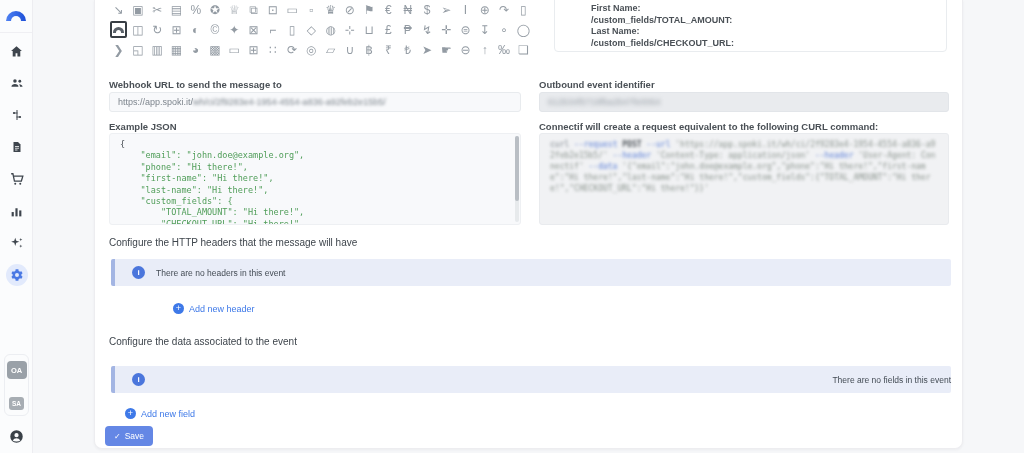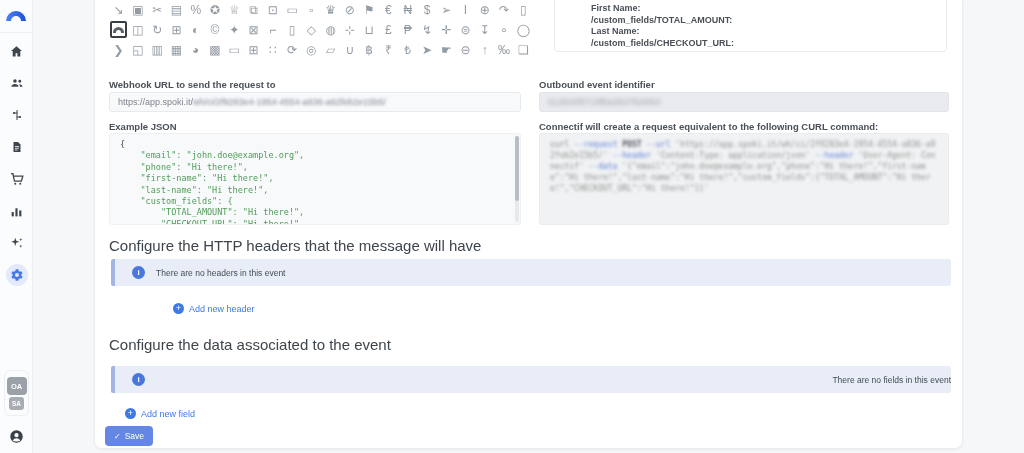--- a/index.html
+++ b/index.html
@@ -12,21 +12,21 @@
     color:#3f464d;
   }
   
   .sidebar{position:absolute;left:0;top:0;width:33px;height:453px;background:#fbfcfd;border-right:1px solid #ededf1;}
   .logo-wrap{height:33px;border-bottom:1px solid #efeff3;display:flex;align-items:center;justify-content:center;}
   .arc{width:20px;height:10px;border-radius:10px 10px 0 0;background:linear-gradient(90deg,#4f82f2,#1d4fd8);position:relative;}
   .arc::after{content:"";position:absolute;left:5px;bottom:0;width:10px;height:5px;border-radius:5px 5px 0 0;background:#fbfcfd;}
   .side-nav{position:absolute;top:40px;left:0;width:33px;display:flex;flex-direction:column;align-items:center;gap:10px;}
   .side-item{width:22px;height:22px;display:flex;align-items:center;justify-content:center;color:#3e454d;border-radius:50%;cursor:pointer;}
   .side-item.active{background:#e2eafc;color:#4b79e4;}
-  .ws-box{position:absolute;left:4px;bottom:37px;width:25px;border:1px solid #eceef2;border-radius:6px;padding:6px 0 5px;display:flex;flex-direction:column;align-items:center;gap:2px;background:#fbfcfd;justify-content:center;}
+  .ws-box{position:absolute;left:4px;bottom:37px;width:25px;border:1px solid #eceef2;border-radius:6px;padding:6px 0 5px;display:flex;flex-direction:column;align-items:center;gap:18px;background:#fbfcfd;justify-content:center;}
   .badge-lg{width:20px;height:18px;border-radius:4px;background:#9aa1a8;color:#fff;font-size:7.5px;font-weight:bold;display:flex;align-items:center;justify-content:center;}
   .badge-sm{width:15px;height:13px;border-radius:3px;background:#a7adb3;color:#fff;font-size:6.5px;font-weight:bold;display:flex;align-items:center;justify-content:center;}
   .side-user{position:absolute;left:0;bottom:5px;width:33px;display:flex;justify-content:center;color:#3a4148;}
   
   .card{position:absolute;left:94px;top:0;width:869px;height:449px;background:#fff;border:1px solid #ededf0;border-top:none;border-radius:0 0 8px 8px;box-shadow:0 1px 3px rgba(30,40,60,.05);}
   
   .toolbar{position:absolute;left:14px;top:1px;width:424px;display:grid;grid-template-columns:repeat(22,1fr);row-gap:2px;}
   .tcell{height:18px;display:flex;align-items:center;justify-content:center;font-size:12px;color:#939ba3;cursor:pointer;line-height:1;}
   .tcell.sel{border:2px solid #383e44;border-radius:2px;height:17px;margin:0 1px;color:#565d66;}
   .mini-arc{width:11px;height:6px;border-radius:6px 6px 0 0;background:#5a6169;position:relative;display:block;}
@@ -43,21 +43,21 @@
   
   .code{position:absolute;border:1px solid #eef0f3;border-radius:3px;background:#f8f9fb;overflow:hidden;}
   .code pre{font-family:"DejaVu Sans Mono", monospace;font-size:8.5px;line-height:11.4px;padding:5px 10px;white-space:pre;}
   .k-p{color:#43494f;} .k-s{color:#4f9d58;}
   .scroll-track{position:absolute;right:1px;top:2px;bottom:2px;width:4px;background:#e7eaec;border-radius:2px;}
   .scroll-thumb{position:absolute;top:0;left:0;width:4px;height:76%;background:#b9bec4;border-radius:2px;cursor:grab;}
   .code.curl{background:#f1f2f4;border-color:#e9ebee;}
   .code.curl pre{font-size:8px;line-height:11px;white-space:pre-wrap;word-break:break-all;filter:blur(1.7px);}
   .t-c{color:#7b838b;} .t-f{color:#5f82d8;} .t-m{color:#4d5359;font-weight:bold;} .t-s{color:#8b948e;}
   
-  .section-title{position:absolute;font-size:15px;color:#3e454c;white-space:nowrap;}
+  .section-title{position:absolute;font-size:10px;color:#3e454c;white-space:nowrap;}
   .alert{position:absolute;left:16px;width:840px;height:27px;background:#e9edf8;border-left:4px solid #a3b5e3;border-radius:2px;display:flex;align-items:center;}
   .info-icon{width:13px;height:13px;border-radius:50%;background:#4b76dc;color:#fff;font-size:8px;font-weight:bold;display:flex;align-items:center;justify-content:center;margin-left:17px;flex:none;}
   .info-icon::after{content:"i";}
   .alert-text{font-size:8.5px;color:#444c55;margin-left:11px;}
   .add-link{position:absolute;display:flex;align-items:center;gap:5px;color:#3e79e8;font-size:9px;cursor:pointer;}
   .plus-icon{width:11px;height:11px;border-radius:50%;background:#3e79e8;color:#fff;font-size:9px;line-height:1;display:flex;align-items:center;justify-content:center;flex:none;}
   .plus-icon::after{content:"+";margin-top:-1px;}
   .save-btn{position:absolute;left:10px;top:426px;height:20px;padding:8px 9px;background:#6487e5;border:none;border-radius:4px;color:#fff;font-size:8.5px;font-family:"Liberation Sans",sans-serif;display:flex;align-items:center;gap:4px;cursor:pointer;}
   .save-btn::before{content:"✓";font-size:8px;}
 </style>
@@ -226,21 +226,21 @@
       <div class="tcell">❏</div>
     </div>
 
   <div class="preview" id="preview-panel">
       <div class="preview-line">First Name:</div>
       <div class="preview-line">/custom_fields/TOTAL_AMOUNT:</div>
       <div class="preview-line">Last Name:</div>
       <div class="preview-line">/custom_fields/CHECKOUT_URL:</div>
     </div>
 
-  <div class="lbl" style="left:14px;top:79px;">Webhook URL to send the request to</div>
+  <div class="lbl" style="left:14px;top:79px;">Webhook URL to send the message to</div>
   <div class="inp" style="left:14px;top:92px;width:412px;"><span>https://app.spoki.it/</span><span class="redact-soft">wh/ci/2f9283e4-1954-4554-a836-a92feb2e15b5/</span></div>
 
   <div class="lbl" style="left:444px;top:79px;">Outbound event identifier</div>
   <div class="inp disabled" style="left:444px;top:92px;width:410px;"><span class="redact">612b34f5719fba2b47fe0064</span></div>
 
   <div class="lbl" style="left:14px;top:121px;">Example JSON</div>
   <div class="code" style="left:14px;top:133px;width:412px;height:92px;">
     <pre id="json-code"><span class="k-p">{
 </span><span class="k-s">    "email": "john.doe@example.org",
 </span><span class="k-s">    "phone": "Hi there!",

